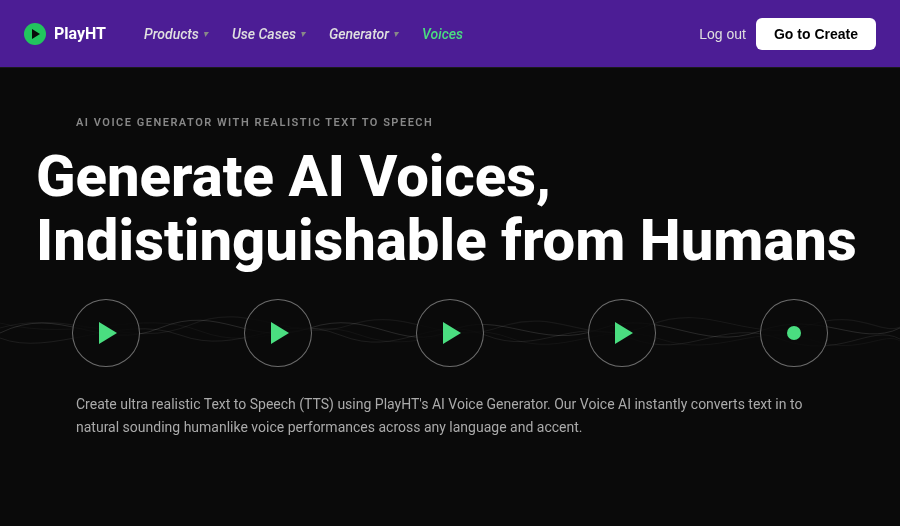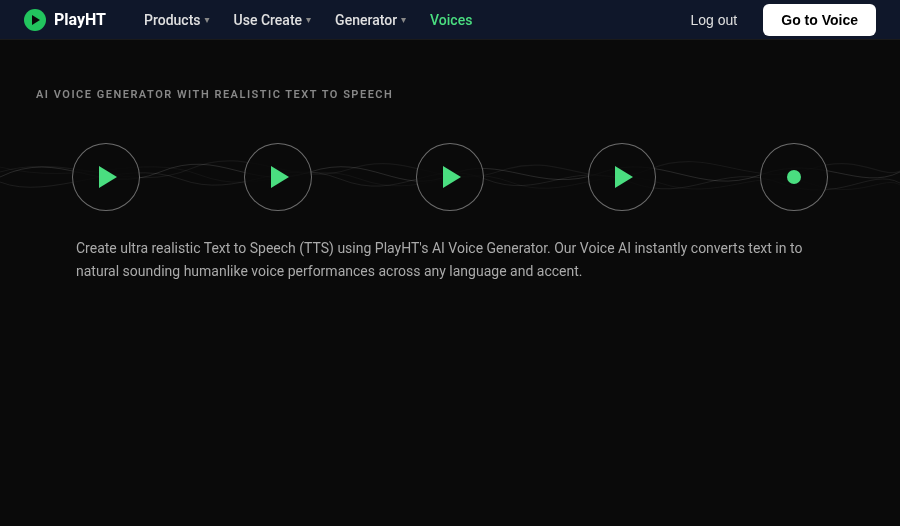--- a/index.html
+++ b/index.html
@@ -12,22 +12,22 @@
       font-family: -apple-system, BlinkMacSystemFont, 'Segoe UI', Roboto, sans-serif;
       overflow: hidden;
     }
 
     
     .navbar {
       display: flex;
       align-items: center;
       justify-content: space-between;
       padding: 0 24px;
-      height: 40px;
-      background-color: #0f172a;
+      height: 68px;
+      background-color: #4c1d95;
       border-bottom: 1px solid #1a1a1a;
     }
 
     .nav-left {
       display: flex;
       align-items: center;
       gap: 28px;
     }
 
     .logo {
@@ -59,20 +59,21 @@
     .logo-text {
       font-size: 16px;
       font-weight: 700;
       color: #ffffff;
     }
 
     .nav-links {
       display: flex;
       align-items: center;
       gap: 4px;
+      font-style: italic;
     }
 
     .nav-item {
       display: flex;
       align-items: center;
       gap: 4px;
       padding: 6px 10px;
       font-size: 14px;
       font-weight: 500;
       color: #e0e0e0;
@@ -84,21 +85,20 @@
     .nav-item.active { color: #4ade80; }
 
     .nav-item .chevron {
       font-size: 10px;
       color: #888;
     }
 
     .nav-right {
       display: flex;
       align-items: center;
-      gap: 16px;
     }
 
     .btn-logout {
       background: transparent;
       border: none;
       color: #e0e0e0;
       font-size: 14px;
       font-weight: 500;
       cursor: pointer;
       padding: 6px 10px;
@@ -121,20 +121,21 @@
       position: relative;
     }
 
     .hero-subtitle {
       font-size: 11px;
       font-weight: 600;
       letter-spacing: 1.5px;
       color: #888888;
       text-transform: uppercase;
       margin-bottom: 16px;
+      margin-left: 40px;
     }
 
     .hero-title {
       font-size: 58px;
       font-weight: 800;
       line-height: 1.1;
       color: #ffffff;
       margin-bottom: 0;
     }
 
@@ -213,40 +214,44 @@
     <div class="logo">
       <div class="logo-icon"></div>
       <span class="logo-text">PlayHT</span>
     </div>
     <div class="nav-links">
       <div class="nav-item">
         <span>Products</span>
         <span class="chevron">▾</span>
       </div>
       <div class="nav-item">
-        <span>Use Create</span>
+        <span>Use Cases</span>
         <span class="chevron">▾</span>
       </div>
       <div class="nav-item">
         <span>Generator</span>
         <span class="chevron">▾</span>
       </div>
       <div class="nav-item active">
         <span>Voices</span>
       </div>
     </div>
   </div>
   <div class="nav-right">
     <button class="btn-logout">Log out</button>
-    <button class="btn-studio">Go to Voice</button>
+    <button class="btn-studio">Go to Create</button>
   </div>
 </nav>
 
 <section class="hero">
   <p class="hero-subtitle">AI VOICE GENERATOR WITH REALISTIC TEXT TO SPEECH</p>
+  <h1 class="hero-title">
+    <span>Generate AI Voices,</span><br>
+    <span>Indistinguishable from Humans</span>
+  </h1>
 </section>
 
 <div class="waveform-section">
 
   <svg class="waveform-svg" viewBox="0 0 900 120" preserveAspectRatio="none">
 
     <path d="M0,60 C60,30 100,80 160,55 C220,30 250,75 310,55 C370,35 400,80 450,58 C500,36 540,78 600,56 C660,34 700,80 760,58 C820,36 860,75 900,55" stroke="rgba(255,255,255,0.12)" stroke-width="1" fill="none"></path>
     <path d="M0,65 C50,85 120,40 180,62 C240,84 280,38 340,62 C400,86 430,40 485,62 C540,84 570,42 630,65 C690,88 720,44 780,66 C840,88 870,50 900,66" stroke="rgba(255,255,255,0.08)" stroke-width="1" fill="none"></path>
     <path d="M0,55 C70,35 130,78 190,52 C250,26 290,72 350,52 C410,32 440,75 500,54 C560,33 590,76 650,52 C710,28 750,72 810,52 C860,36 880,62 900,54" stroke="rgba(255,255,255,0.06)" stroke-width="1.2" fill="none"></path>
     <path d="M0,50 C80,70 140,35 200,58 C260,81 300,40 360,62 C420,84 455,44 510,65 C565,86 600,46 660,66 C720,86 755,48 815,68 C860,82 885,58 900,68" stroke="rgba(255,255,255,0.05)" stroke-width="0.8" fill="none"></path>

